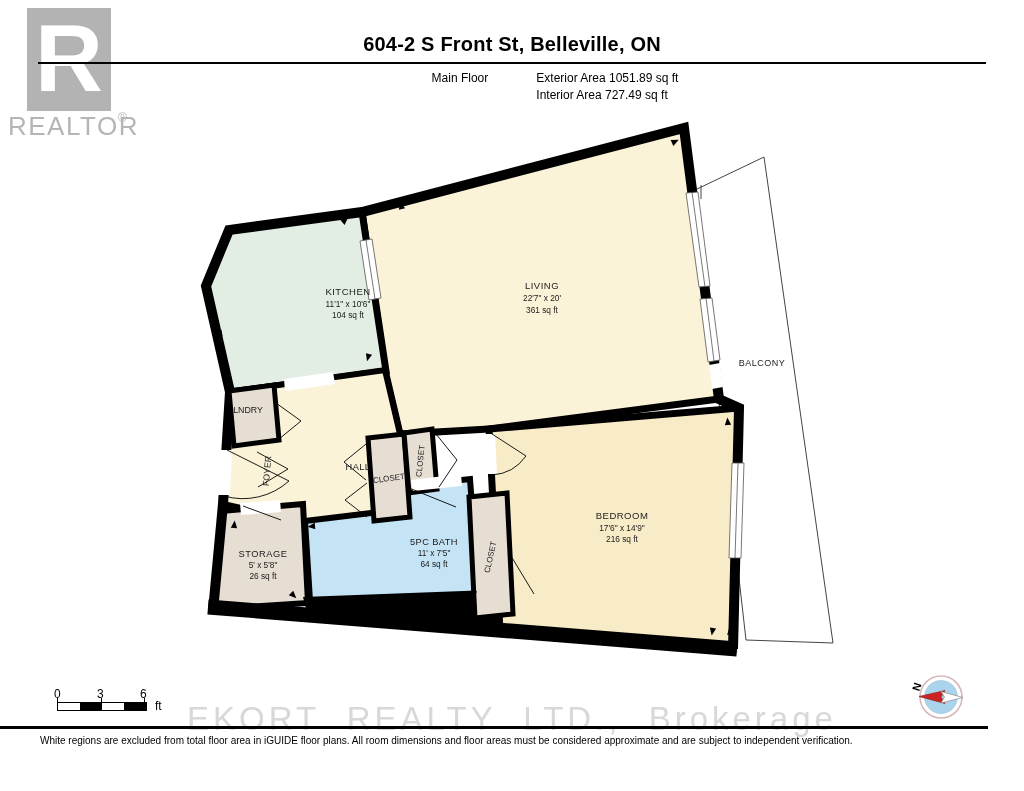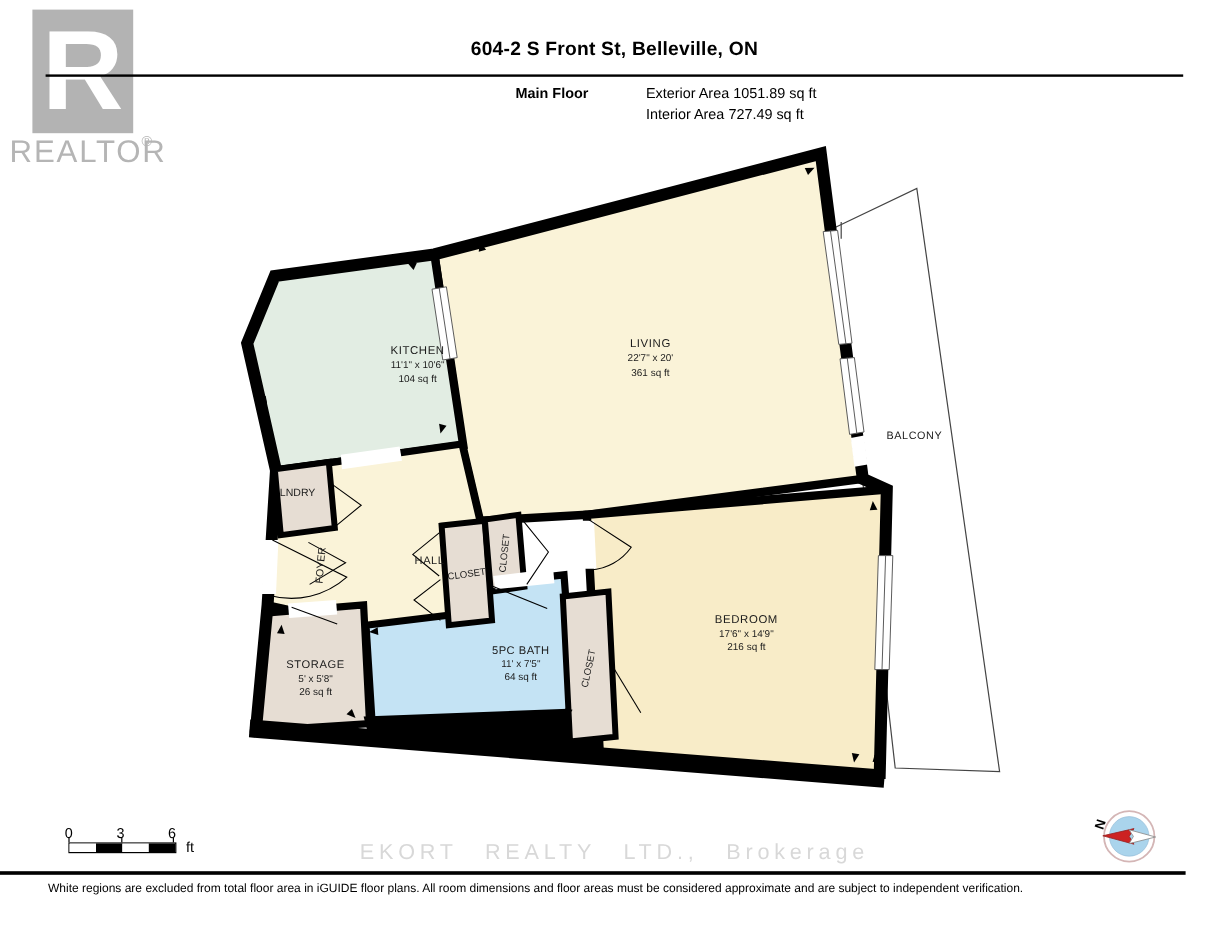--- a/index.html
+++ b/index.html
@@ -2,37 +2,37 @@
 <html><head>
 <meta charset="utf-8">
 <style>
   html,body{margin:0;padding:0;background:#fff;}
   #page{position:relative;width:1024px;height:791px;background:#fff;overflow:hidden;
         font-family:"Liberation Sans",sans-serif;color:#000;}
   svg text{font-family:"Liberation Sans",sans-serif;}
   
   .logo-wrap{position:absolute;left:6px;top:6px;width:150px;height:140px;}
   .page-title{position:absolute;top:33px;left:0;right:0;text-align:center;
-              font-size:16px;font-weight:bold;letter-spacing:.2px;}
+              font-size:20px;font-weight:bold;letter-spacing:.2px;}
   .header-rule{position:absolute;top:62px;left:38px;width:948px;height:2px;background:#000;}
   .floor-stats{position:absolute;top:70px;left:0;right:0;display:flex;justify-content:center;
                gap:13px;font-size:12px;transform:translateX(43px);}
-  .floor-label{font-weight:bold;line-height:17px;text-align:center;}
+  .floor-label{font-weight:normal;line-height:17px;text-align:center;}
   .areas div{line-height:17px;margin-left:35px;}
   
   .plan-svg{position:absolute;left:0;top:0;}
   
   .scalebar{position:absolute;left:57px;top:687px;width:170px;height:26px;font-size:12px;}
   .scalebar .lbl{position:absolute;top:0;}
   .sb-bar{position:absolute;top:15px;left:0;width:88px;height:7px;border:1px solid #000;display:flex;}
   .sb-bar span{height:100%;}
   .sb-tick{position:absolute;width:1px;height:4px;background:#000;top:11px;}
   .sb-unit{position:absolute;left:98px;top:12px;}
   .prepared{position:absolute;top:692px;left:0;right:0;text-align:center;font-size:12px;}
-  .watermark{position:absolute;top:700px;left:0;right:0;text-align:center;font-size:18px;
+  .watermark{position:absolute;top:700px;left:0;right:0;text-align:center;font-size:33px;
              color:#d8d8d8;letter-spacing:4px;word-spacing:14px;white-space:nowrap;}
   .footer-rule{position:absolute;top:726px;left:0;width:988px;height:3px;background:#000;}
   .disclaimer{position:absolute;top:735px;left:40px;font-size:10px;white-space:nowrap;}
   .compass{position:absolute;left:908px;top:668px;}
 </style>
 </head>
 <body>
 
 <div id="page">
 

